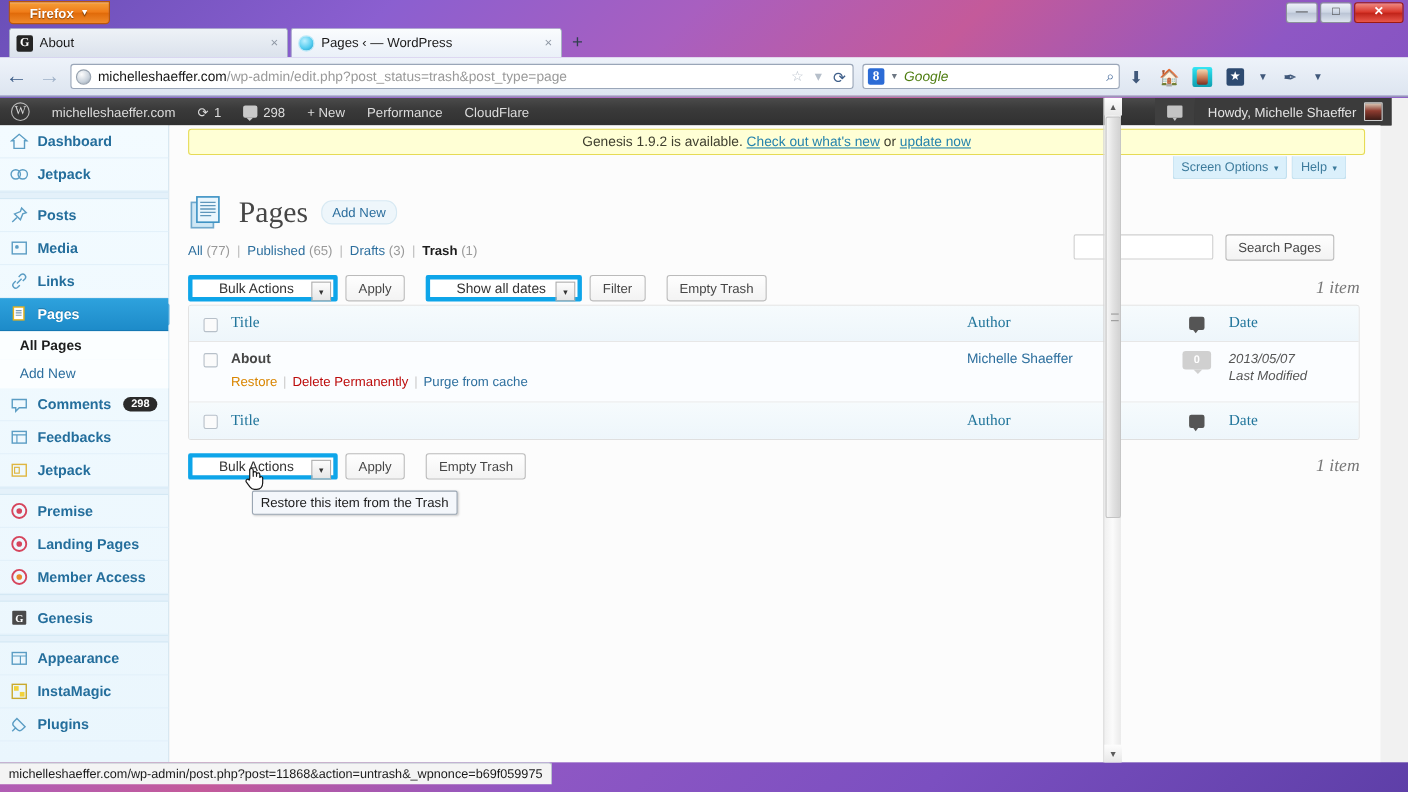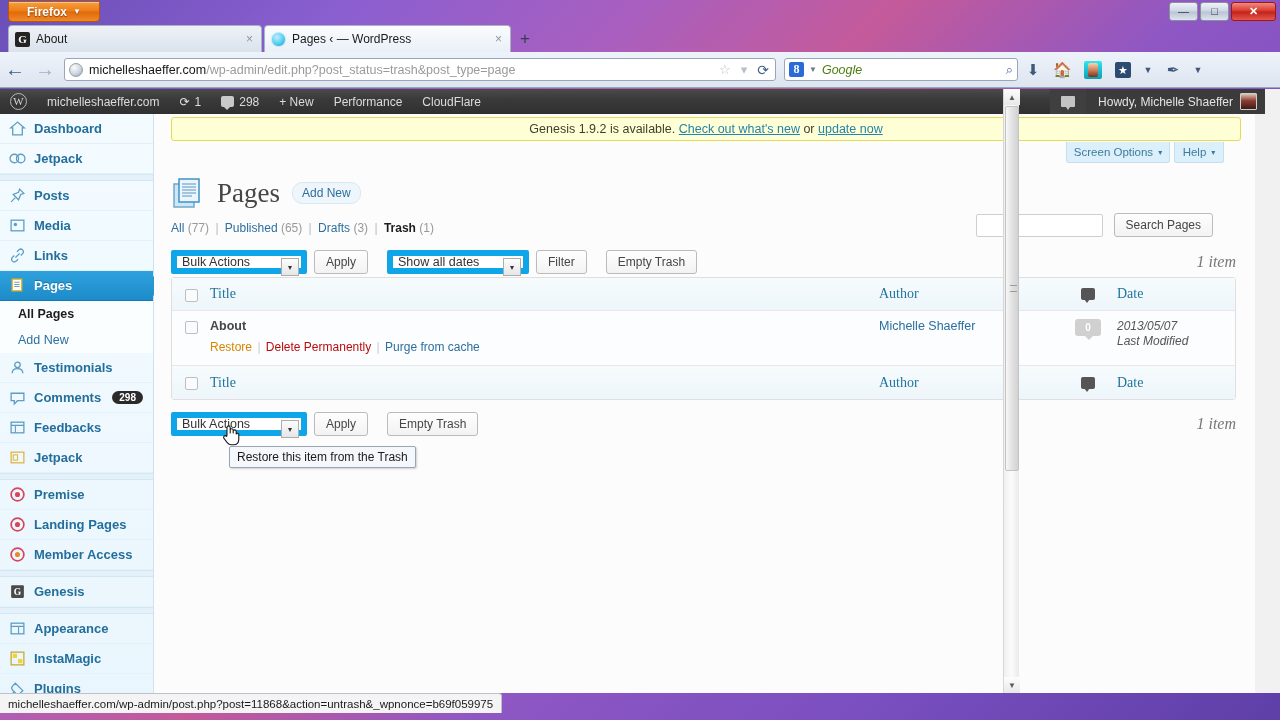--- a/index.html
+++ b/index.html
@@ -249,40 +249,40 @@
     border: 1px solid #d7e9f3; border-radius: 10px; padding: 3px 9px;
   }
   #subsubsub {
     position: absolute; left: 17px; top: 107px; font-size: 12px; color: #777;
   }
   #subsubsub a { color: #2d6f9e; text-decoration: none; }
   #subsubsub .cur { color: #1d1d1d; font-weight: bold; }
   #subsubsub .cnt { color: #999; }
   #subsubsub .pipe { color: #bbb; margin: 0 3px; }
   #searchbox {
-    position: absolute; right: 42px; top: 99px; display: flex; align-items: center; gap: 11px;
+    position: absolute; right: 42px; top: 99px; display: flex; gap: 11px;
   }
   #search-input {
     width: 127px; height: 23px; border: 1px solid #cfcfcf; background: #fff; border-radius: 2px;
   }
   .wpbtn {
     height: 24px; padding: 0 11px; font-size: 12px; color: #464646;
     background: linear-gradient(180deg,#fefefe 0%, #f3f3f3 100%);
     border: 1px solid #bbb; border-radius: 3px;
     display: inline-flex; align-items: center; justify-content: center;
   }
   .tablenav {
     position: absolute; left: 17px; width: 1065px; height: 30px;
     display: flex; align-items: center; gap: 7px;
   }
   #tablenav-top { top: 133px; }
   #tablenav-bottom { top: 295px; }
   .wpselect {
-    height: 24px; width: 136px; background: #fff; border: 6px solid #0ea5e9; border-radius: 2px;
-    display: flex; align-items: center; font-size: 12.5px; color: #333; padding-left: 5px;
+    height: 24px; width: 136px; background: #fff; border: 4px solid #0ea5e9; border-radius: 2px;
+    display: flex; align-items: center; font-size: 12.5px; color: #333; padding-left: 24px;
     position: relative;
   }
   .wpselect.wide { width: 142px; }
   .wpselect .arrowbox {
     position: absolute; right: 2px; top: 2px; width: 18px; height: 18px;
     background: linear-gradient(180deg,#fdfdfd 0%, #e6e6e6 100%);
     border: 1px solid #adadad; display: flex; align-items: center; justify-content: center;
     font-size: 8px; color: #333;
   }
   .itemcount {
@@ -499,27 +499,20 @@
       </div>
       <div class="menu-item active">
         <svg class="mi" viewBox="0 0 16 16">
             <rect x="3" y="2" width="9" height="11" fill="#fff" stroke="#e8b21a" stroke-width="1.2"></rect>
             <path d="M5 5h5M5 7h5M5 9h5" stroke="#7a9ab5" stroke-width="1"></path>
           </svg>
         <span class="mlabel">Pages</span>
       </div>
       <div class="sub-item current">All Pages</div>
       <div class="sub-item">Add New</div>
-      <div class="menu-item">
-        <svg class="mi" viewBox="0 0 16 16">
-            <circle cx="8" cy="5.5" r="2.6" fill="none" stroke="#5b9dc4" stroke-width="1.2"></circle>
-            <path d="M3 13.5c0-3 2.2-4.5 5-4.5s5 1.5 5 4.5" fill="none" stroke="#5b9dc4" stroke-width="1.2"></path>
-          </svg>
-        <span class="mlabel">Testimonials</span>
-      </div>
       <div class="menu-item">
         <svg class="mi" viewBox="0 0 16 16">
             <path d="M2 4h12v7H8l-3 3v-3H2z" fill="none" stroke="#5b9dc4" stroke-width="1.2"></path>
           </svg>
         <span class="mlabel">Comments</span>
         <span class="badge">298</span>
       </div>
       <div class="menu-item">
         <svg class="mi" viewBox="0 0 16 16">
             <rect x="2" y="3" width="12" height="10" fill="none" stroke="#5b9dc4" stroke-width="1.2"></rect>

